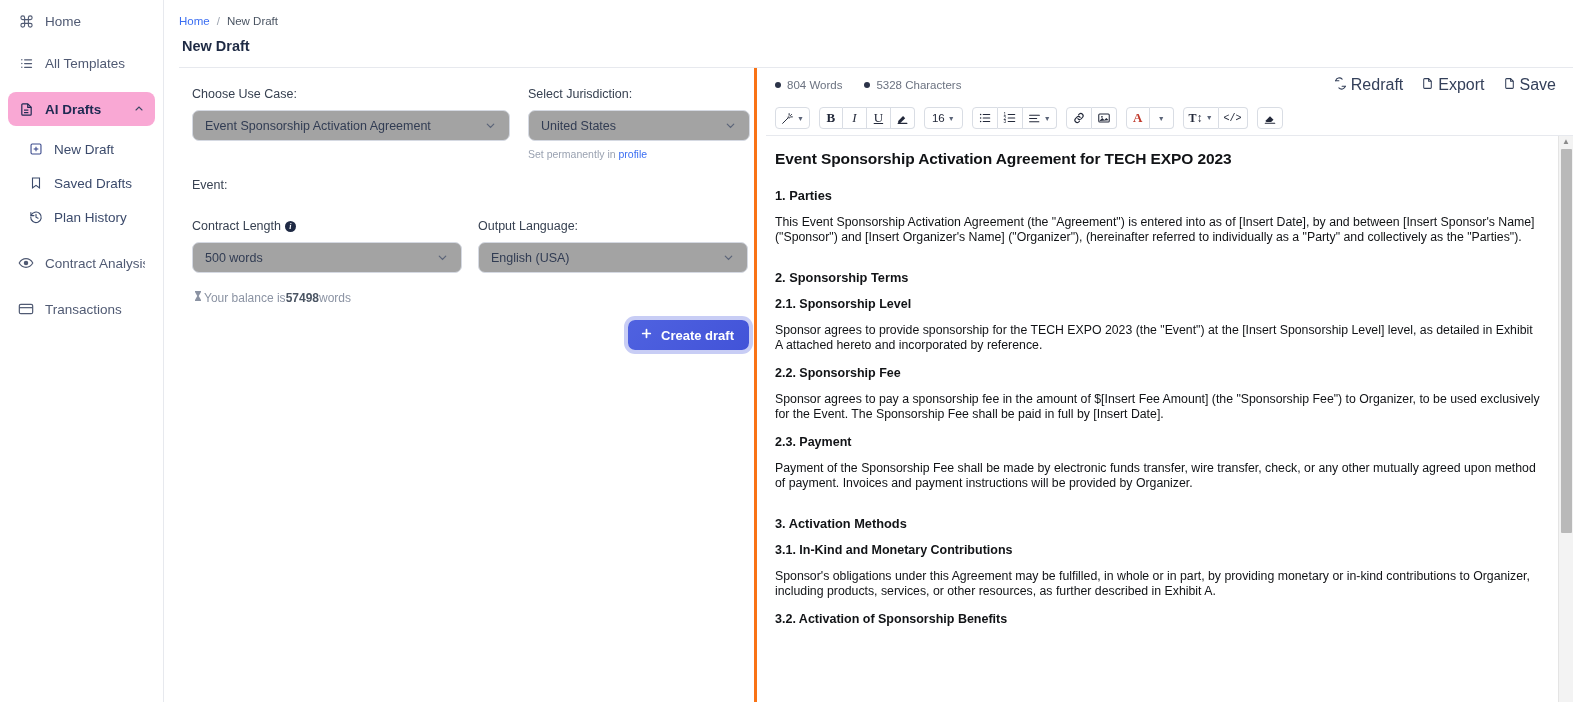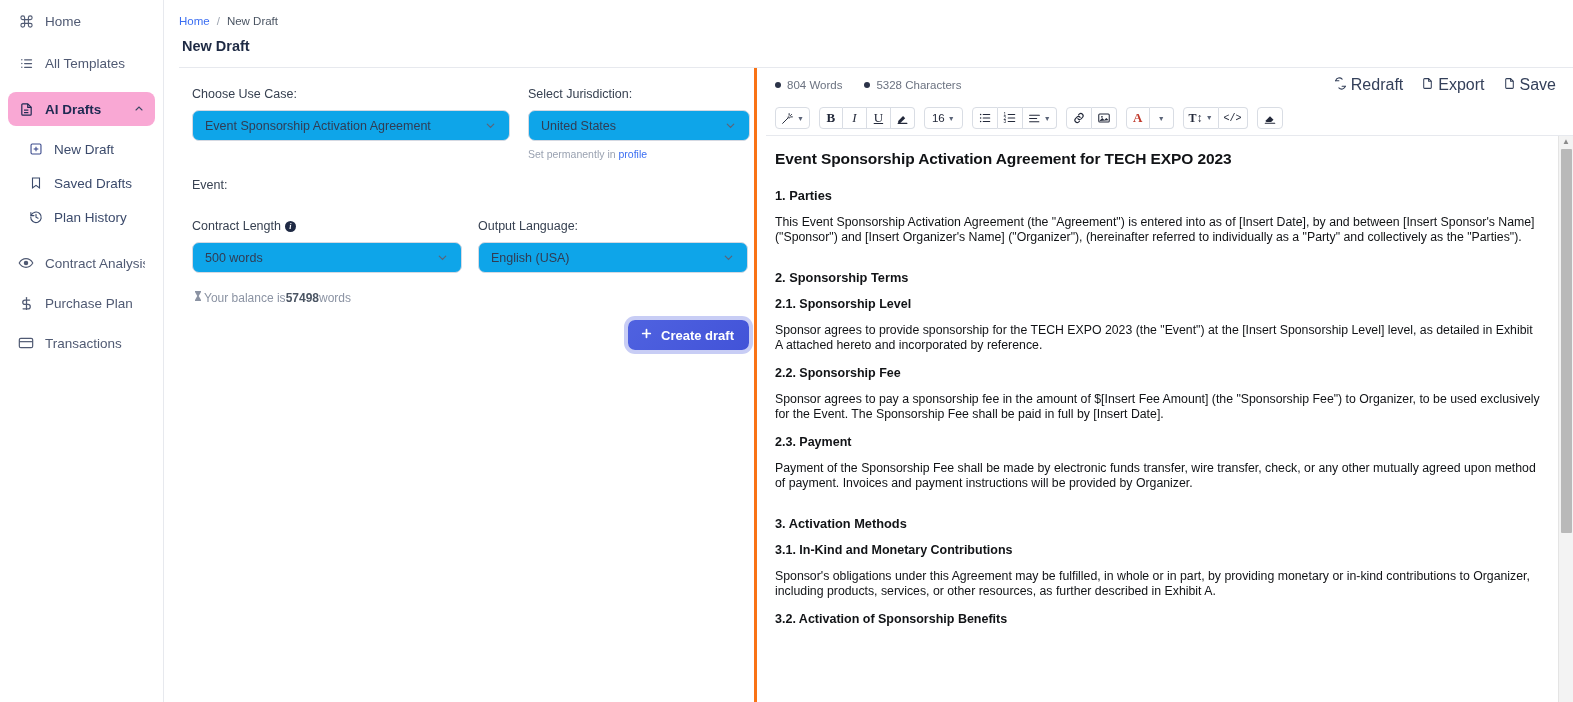--- a/index.html
+++ b/index.html
@@ -73,21 +73,21 @@
   .field-label { font-size: 12.5px; color: #374151; margin-bottom: 9px; }
   .info-dot {
     display: inline-flex; align-items: center; justify-content: center;
     width: 11px; height: 11px; border-radius: 50%;
     background: #1f2a44; color: #fff; font-size: 8px; font-weight: bold;
     margin-left: 4px; vertical-align: 1px; font-style: italic;
     font-family: "Liberation Serif", serif;
   }
   .select, .text-input {
     height: 31px; border: 1px solid #d5d9e2; border-radius: 7px;
-    background: #0ea5e9; font-size: 12.5px; color: #313c53;
+    background: #a3a3a3; font-size: 12.5px; color: #313c53;
     display: flex; align-items: center; padding: 0 12px;
     position: relative; cursor: pointer;
   }
   .select .val { white-space: nowrap; overflow: hidden; text-overflow: ellipsis; }
   .select .caret { margin-left: auto; display: flex; align-items: center; color: #64748b; }
   .text-input { cursor: text; color: #3b4557; }
   .helper { font-size: 10.5px; color: #9aa2b1; margin-top: 7px; }
   .helper a { color: #3b6ef2; text-decoration: none; }
 
   .grp-usecase { width: 318px; }
@@ -272,29 +272,20 @@
         <svg width="16" height="16" viewBox="0 0 24 24" fill="none" stroke="#505a73" stroke-width="1.7">
             <path d="M1.8 12S5.5 5.5 12 5.5 22.2 12 22.2 12 18.5 18.5 12 18.5 1.8 12 1.8 12z"></path>
             <circle cx="12" cy="12" r="3.4" fill="#505a73" stroke="none"></circle>
           </svg>
       </span>
       <span class="nav-label">Contract Analysis</span>
     </div>
 
     <div class="nav-sp-4"></div>
 
-    <div class="nav-item">
-      <span class="ico">
-        <svg width="15" height="15" viewBox="0 0 24 24" fill="none" stroke="#505a73" stroke-width="2" stroke-linecap="round">
-            <line x1="12" y1="2.5" x2="12" y2="21.5"></line>
-            <path d="M17 6.5H9.5a3.5 3.5 0 0 0 0 7h5a3.5 3.5 0 0 1 0 7H6.5"></path>
-          </svg>
-      </span>
-      <span class="nav-label">Purchase Plan</span>
-    </div>
 
     <div class="nav-sp-4"></div>
 
     <div class="nav-item">
       <span class="ico">
         <svg width="16" height="16" viewBox="0 0 24 24" fill="none" stroke="#505a73" stroke-width="1.8">
             <rect x="2" y="5" width="20" height="14" rx="2.2"></rect>
             <line x1="2" y1="10" x2="22" y2="10"></line>
           </svg>
       </span>

